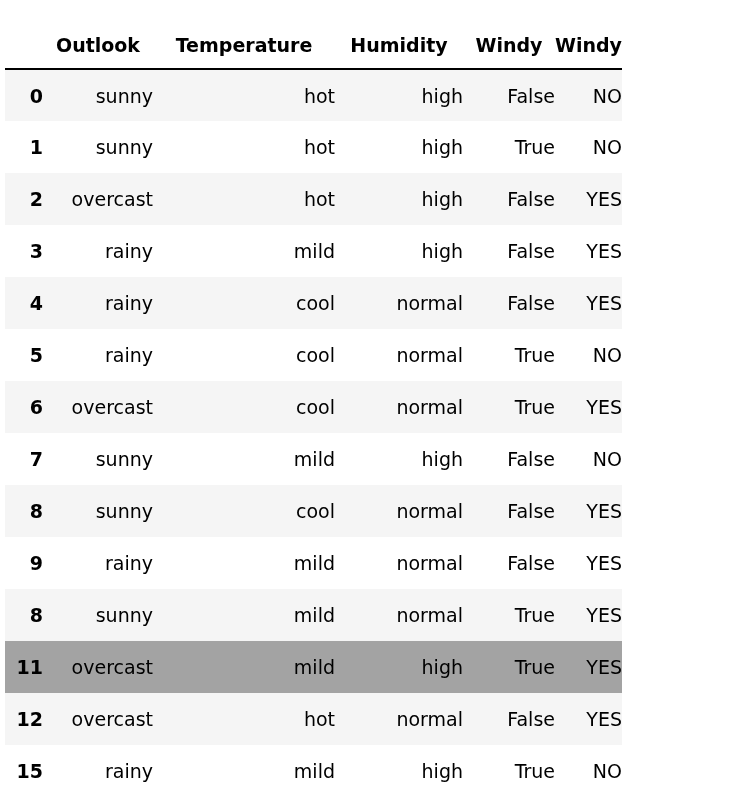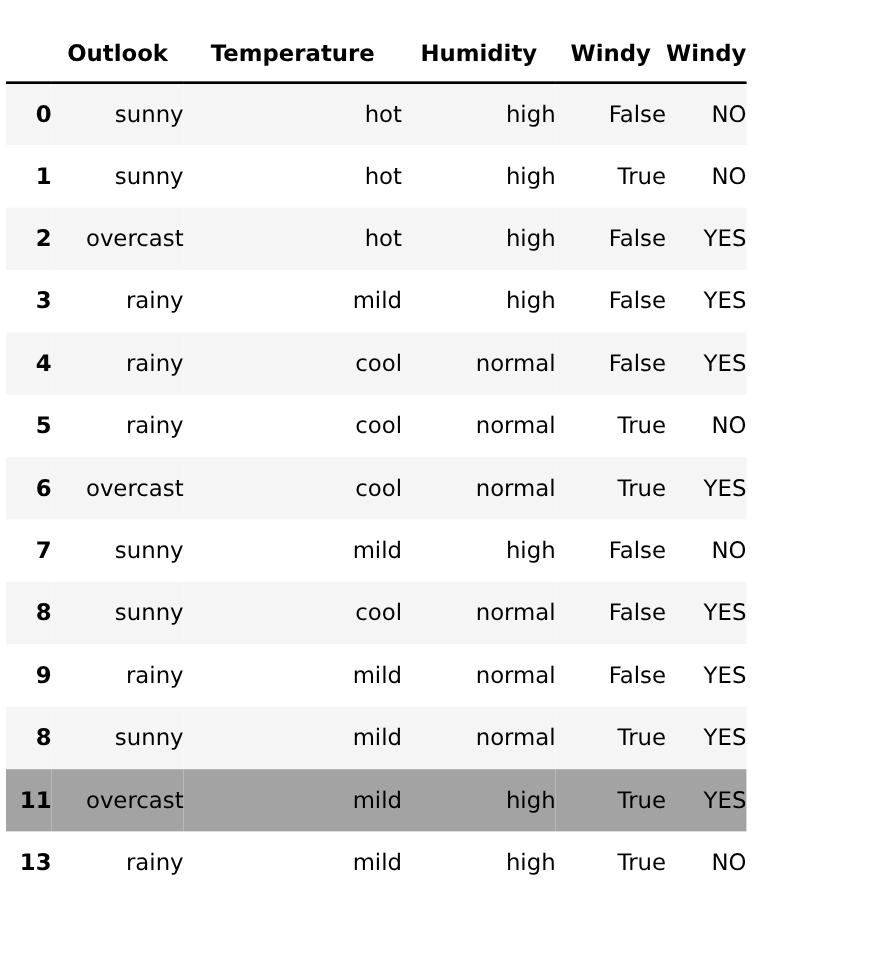--- a/index.html
+++ b/index.html
@@ -180,22 +180,30 @@
           <td class="pad-r">YES</td>
         </tr>
         <tr class="even-row" style="background-color: #a3a3a3;">
           <th class="pad-r">11</th>
           <td class="pad-r">overcast</td>
           <td class="pad-r">mild</td>
           <td class="pad-r">high</td>
           <td class="pad-r">True</td>
           <td class="pad-r">YES</td>
         </tr>
-        <tr class="even-row" style="background-color: rgb(255, 255, 255);">
-          <th class="pad-r">13</th>
+        <tr class="odd-row" style="background-color: rgb(245, 245, 245);">
+          <th class="pad-r">12</th>
+          <td class="pad-r">overcast</td>
+          <td class="pad-r">hot</td>
+          <td class="pad-r">normal</td>
+          <td class="pad-r">False</td>
+          <td class="pad-r">YES</td>
+        </tr>
+        <tr class="even-row" style="background-color: rgb(255, 255, 255);">
+          <th class="pad-r">15</th>
           <td class="pad-r">rainy</td>
           <td class="pad-r">mild</td>
           <td class="pad-r">high</td>
           <td class="pad-r">True</td>
           <td class="pad-r">NO</td>
         </tr>
       </tbody>
   </table>
 </div>
 

